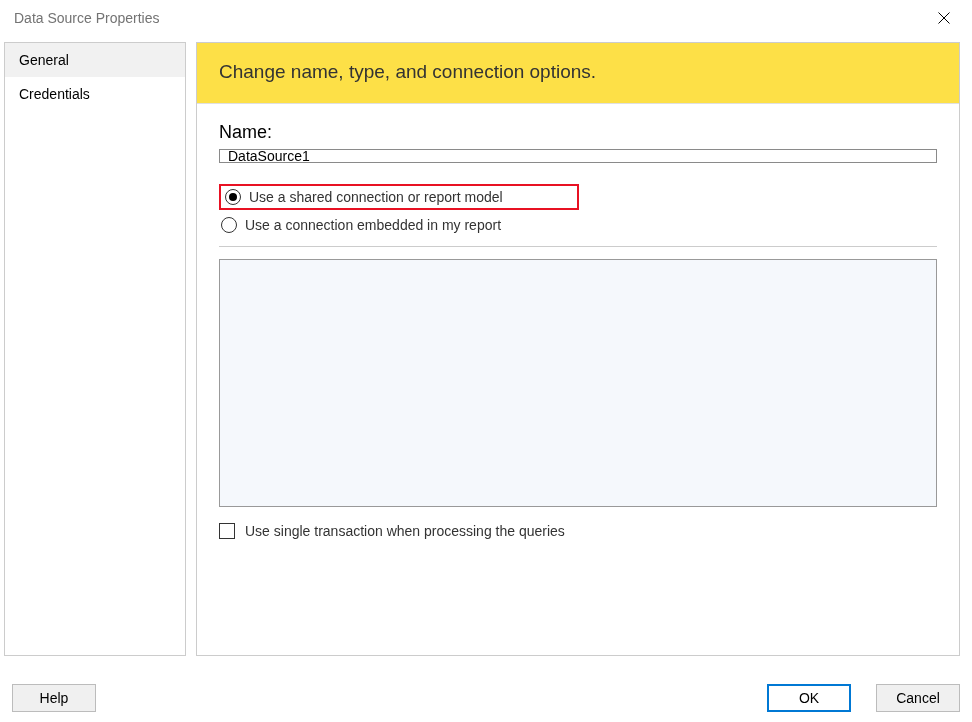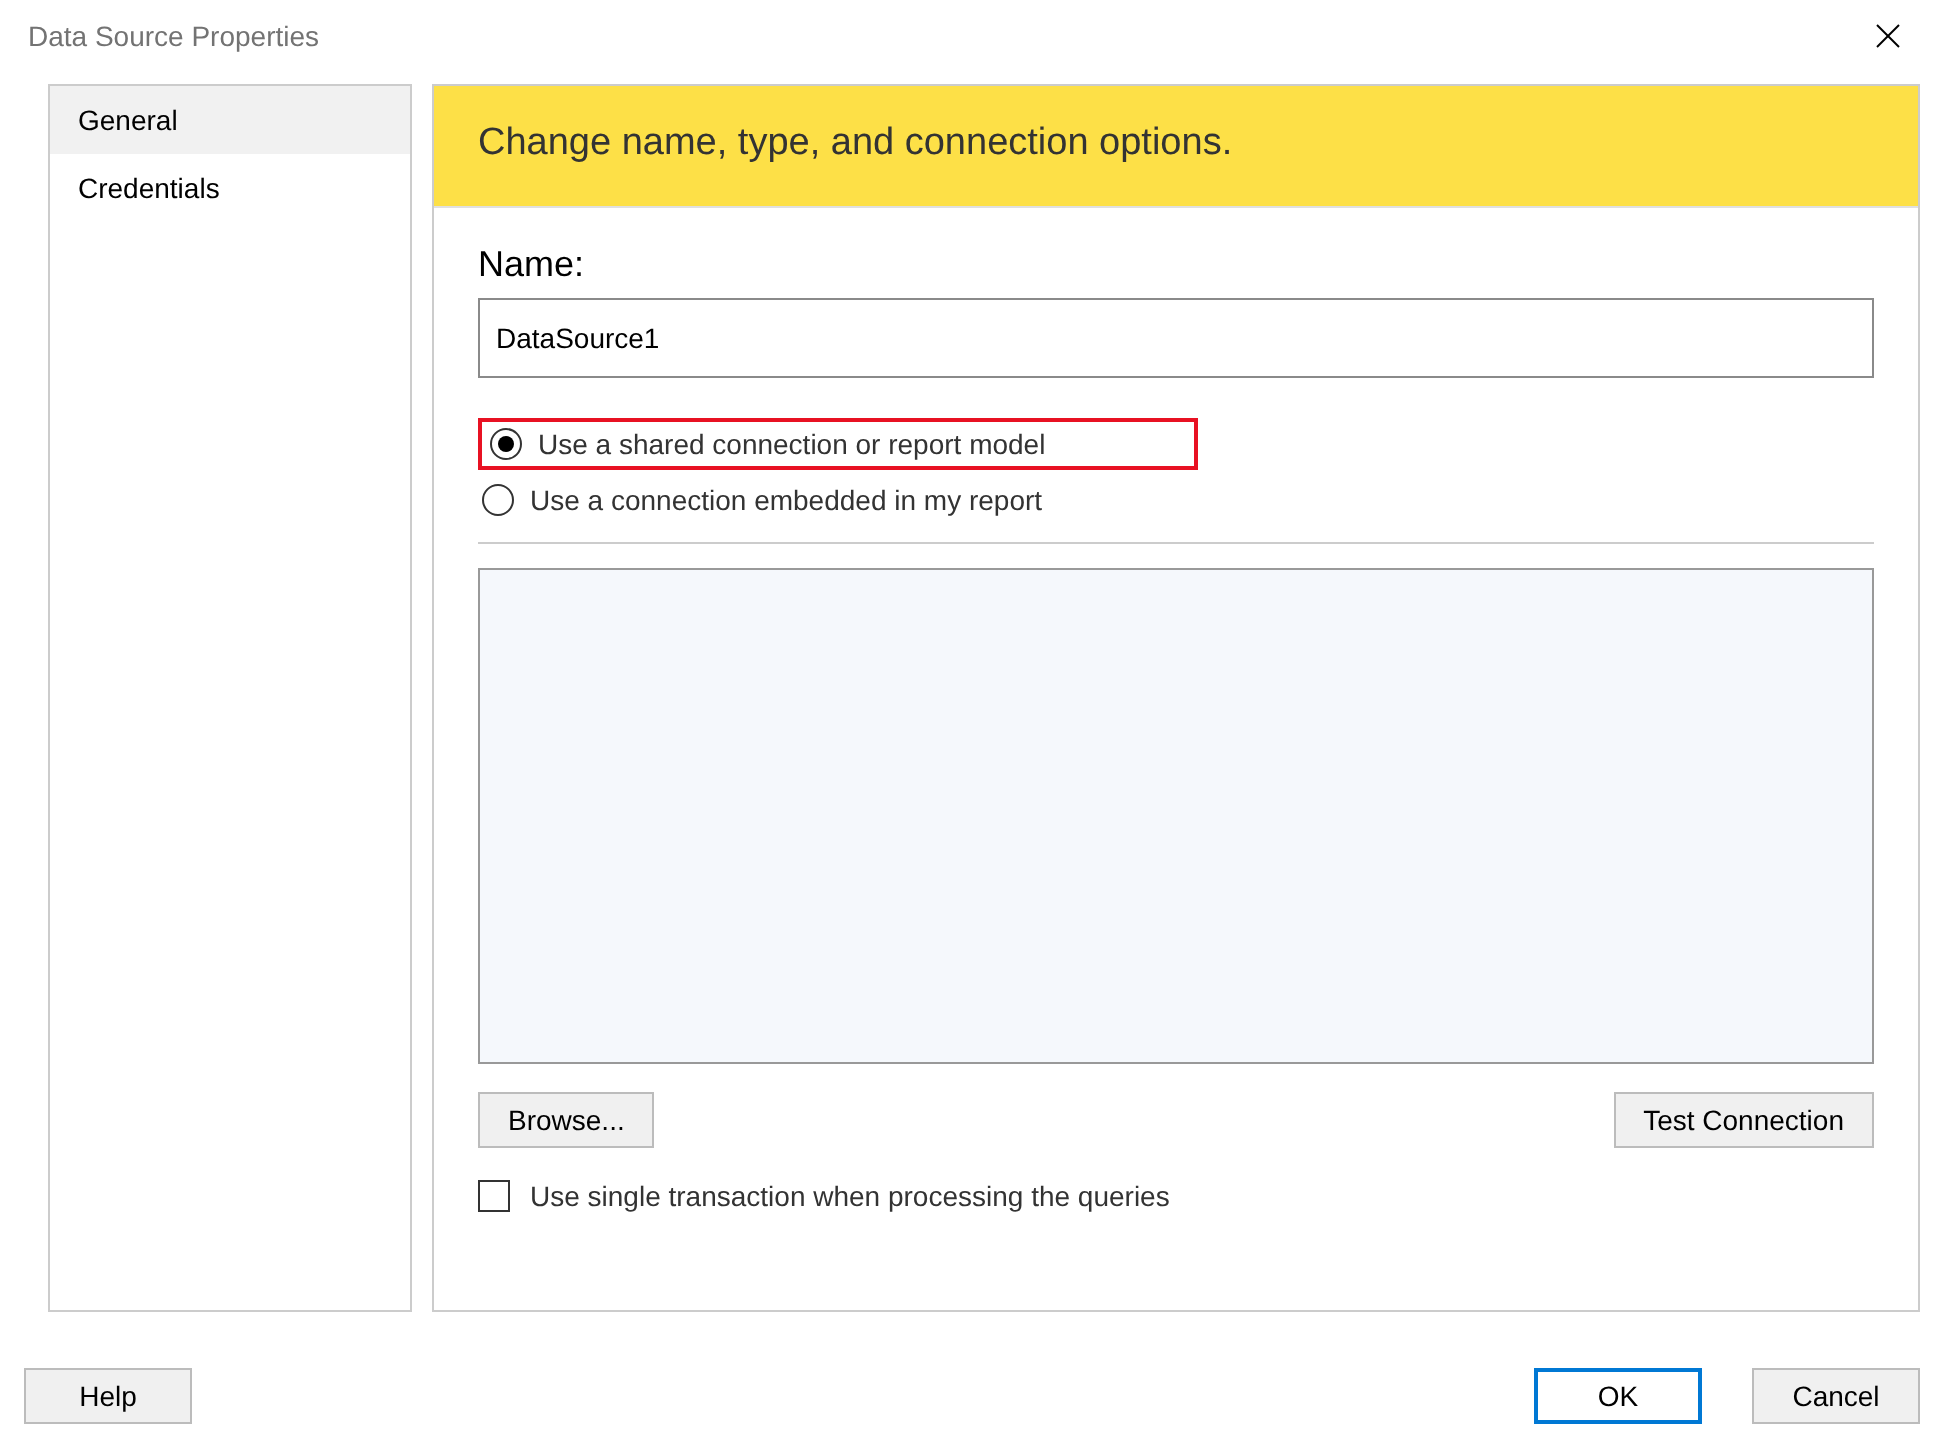--- a/index.html
+++ b/index.html
@@ -28,21 +28,21 @@
     width: 44px;
     height: 30px;
     display: flex;
     align-items: center;
     justify-content: center;
     cursor: pointer;
   }
   .close-btn svg { width: 12px; height: 12px; }
   .body-area {
     display: flex;
-    padding: 0 12px 0 24px;
+    padding: 0 12px 0 4px;
     height: 625px;
     justify-content: flex-end;
   }
   .sidebar {
     width: 182px;
     border: 1px solid #ccc;
     background: #fff;
     margin-top: 6px;
     height: 614px;
   }
@@ -74,21 +74,21 @@
   .main-content {
     padding: 18px 22px 12px 22px;
   }
   .field-label {
     font-size: 18px;
     margin-bottom: 6px;
     color: #000;
   }
   .text-input {
     width: 100%;
-    height: 40px;
+    height: 14px;
     border: 1px solid #8a8a8a;
     padding: 4px 8px;
     font-size: 14px;
     font-family: inherit;
     outline: none;
   }
   .radio-group { margin-top: 20px; }
   .radio-row {
     display: flex;
     align-items: center;
@@ -206,24 +206,20 @@
         <div class="radio-row" style="margin-top:4px;">
           <span class="radio"></span>
           <span>Use a connection embedded in my report</span>
         </div>
       </div>
 
       <hr class="hr">
 
       <div class="listbox"></div>
 
-      <div class="btn-row">
-        <button class="btn">Browse...</button>
-        <button class="btn wide">Test Connection</button>
-      </div>
 
       <div class="check-row">
         <span class="checkbox"></span>
         <span>Use single transaction when processing the queries</span>
       </div>
 
     </div>
   </div>
 </div>
 

